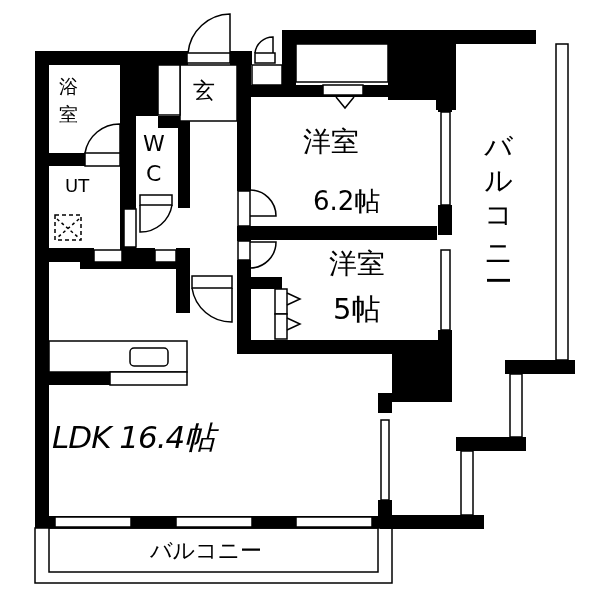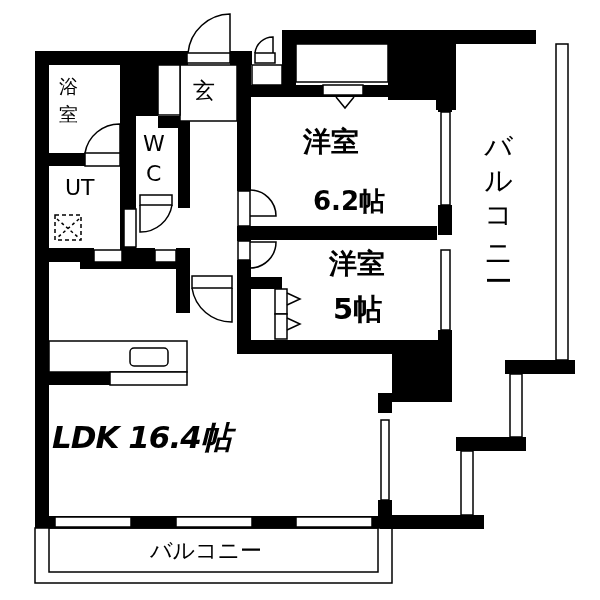--- a/index.html
+++ b/index.html
@@ -1,20 +1,20 @@
 <!DOCTYPE html>
 <html><head>
 <meta charset="utf-8">
 <style>
   html, body { margin: 0; padding: 0; background: #ffffff; }
   body { width: 600px; height: 600px; overflow: hidden; position: relative; font-family: "DejaVu Sans", sans-serif; }
   svg { position: absolute; left: 0; top: 0; }
   .lbl { position: absolute; color: #000; white-space: nowrap; line-height: 1; }
   .thin { font-family: "DejaVu Sans", sans-serif; font-weight: normal; }
-  .bold { font-family: "DejaVu Sans", sans-serif; font-weight: bold; }
+  .bold { font-family: "DejaVu Sans", sans-serif; font-weight: normal; }
   .vert { writing-mode: vertical-rl; letter-spacing: 6px; }
 </style>
 </head>
 <body>
 
 <svg width="600" height="600" viewBox="0 0 600 600">
   <g fill="#000">
 
     <rect x="35" y="51" width="14" height="477"></rect>
 
@@ -128,21 +128,21 @@
     <path d="M 287 318 L 300 324 L 287 330"></path>
     <path d="M 57 219 L 79 238 M 79 219 L 57 238" stroke-dasharray="3,3"></path>
   </g>
 </svg>
 
 <div class="lbl thin" style="left:59px;top:77px;font-size:19px;">浴</div>
 <div class="lbl thin" style="left:59px;top:105px;font-size:19px;">室</div>
 <div class="lbl thin" style="left:193px;top:80px;font-size:22px;">玄</div>
 <div class="lbl thin" style="left:143px;top:133px;font-size:22px;">W</div>
 <div class="lbl thin" style="left:146px;top:163px;font-size:22px;">C</div>
-<div class="lbl thin" style="left:65px;top:177px;font-size:22px;">UT</div>
+<div class="lbl thin" style="left:65px;top:177px;font-size:18px;">UT</div>
 
 <div class="lbl bold" style="left:303px;top:128px;font-size:28px;">洋室</div>
 <div class="lbl bold" style="left:303px;top:188px;font-size:26px;margin-left:10px;">6.2帖</div>
 <div class="lbl bold" style="left:329px;top:250px;font-size:28px;">洋室</div>
 <div class="lbl bold" style="left:333px;top:295px;font-size:29px;">5帖</div>
 
 <div class="lbl bold" style="left:52px;top:422px;font-size:31px;font-style:italic;letter-spacing:-1px;">LDK 16.4帖</div>
 
 <div class="lbl thin vert" style="left:484px;top:115px;font-size:28px;">バルコニー</div>
 <div class="lbl thin" style="left:150px;top:540px;font-size:22px;">バルコニー</div>

